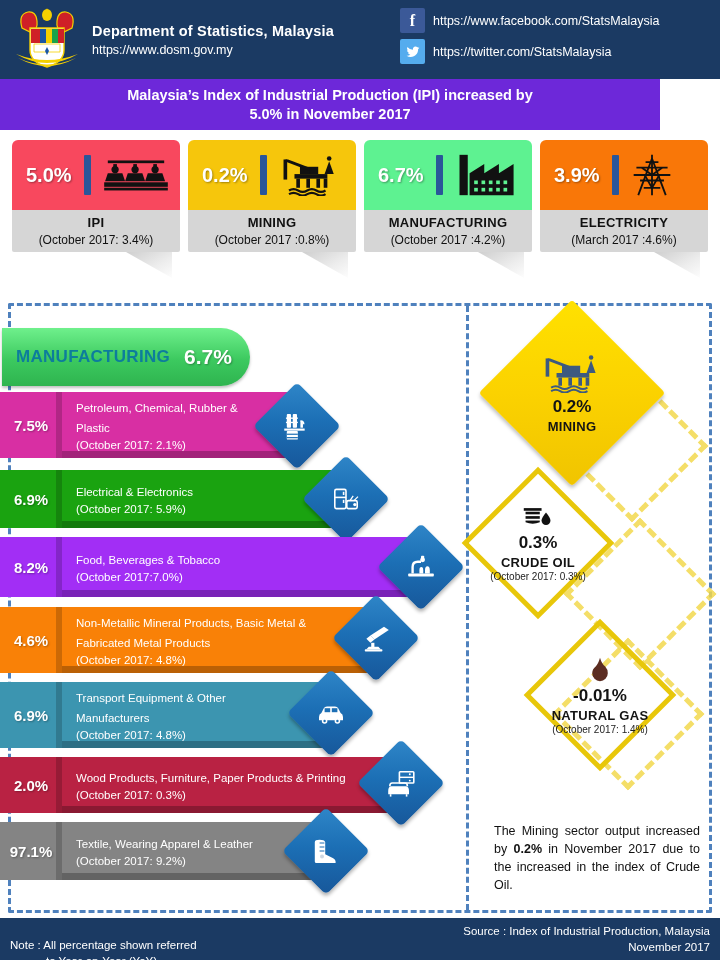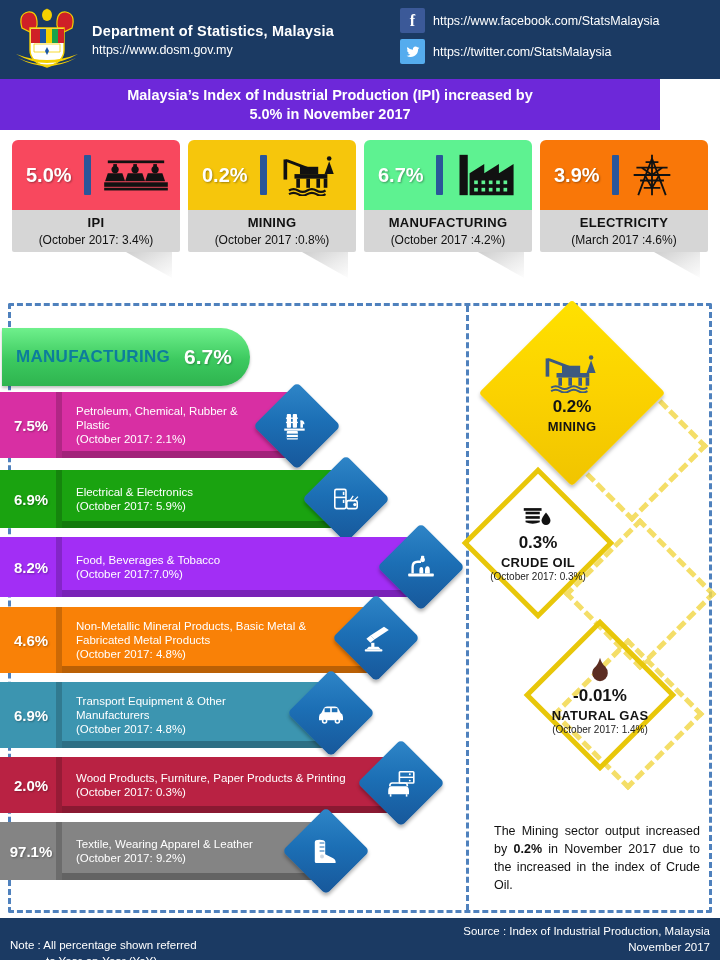--- a/index.html
+++ b/index.html
@@ -102,21 +102,21 @@
     position: relative;
   }
   .bar-pct::after {
     content: ""; position: absolute; right: 0; top: 0; bottom: 0; width: 6px;
     background: rgba(0,0,0,.18);
   }
   .bar-body {
     flex: 1 1 auto; display: flex; flex-direction: column; justify-content: center;
     padding-left: 14px; color: #ffffff; position: relative;
   }
-  .bar-label { font-size: 11.5px; line-height: 14px; }
+  .bar-label { font-size: 11.5px; line-height: 20px; }
   .bar-sub { font-size: 11.5px; line-height: 14px; }
   .bar-shade {
     position: absolute; left: 0; right: 0; bottom: 0; height: 7px;
     background: rgba(0,0,0,.25);
   }
   .badge {
     position: absolute; width: 62px; height: 62px;
     background: linear-gradient(135deg, #2f86c8 0%, #1c6fb5 45%, #17579a 100%);
     transform: rotate(45deg);
     border-radius: 5px;

